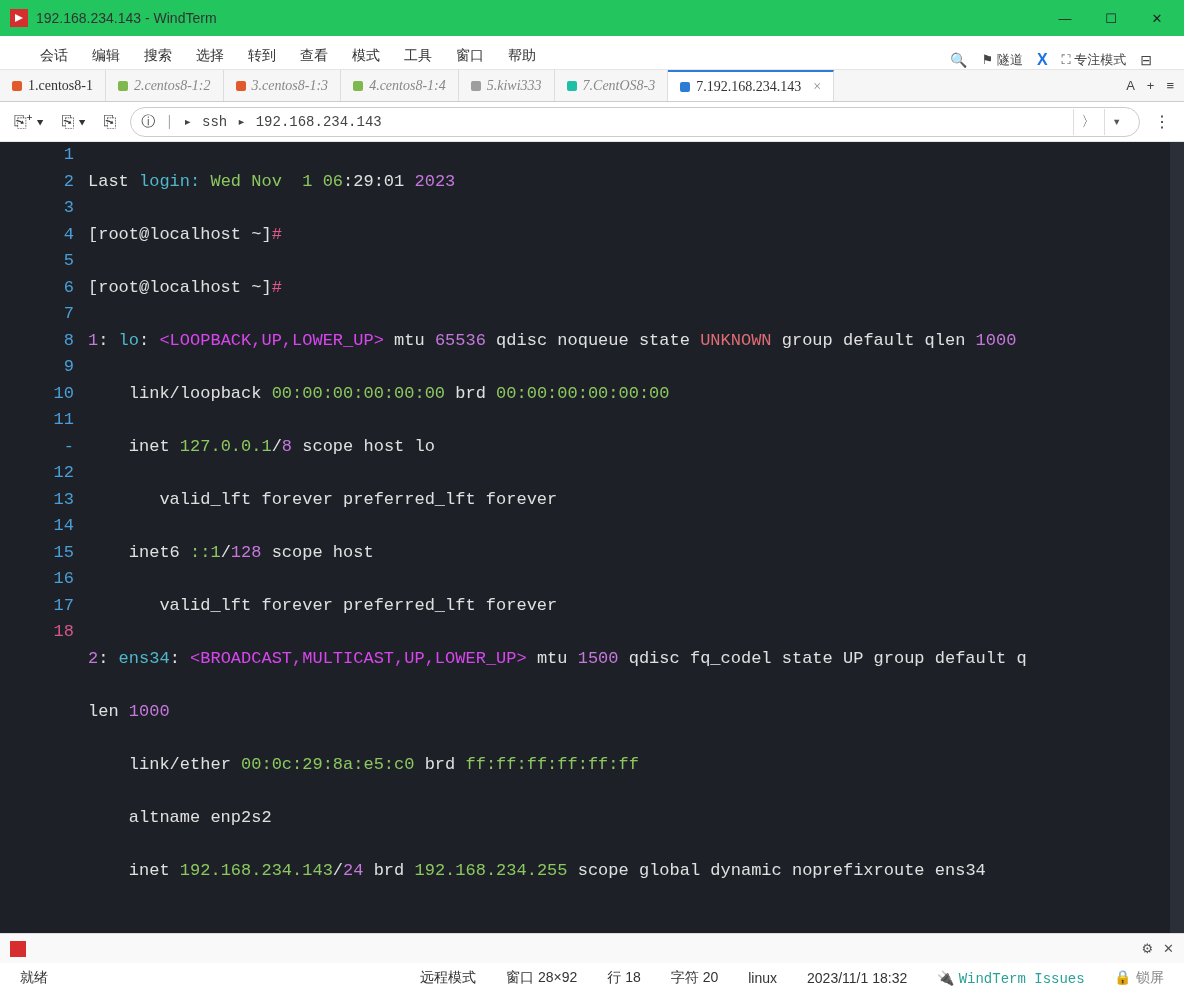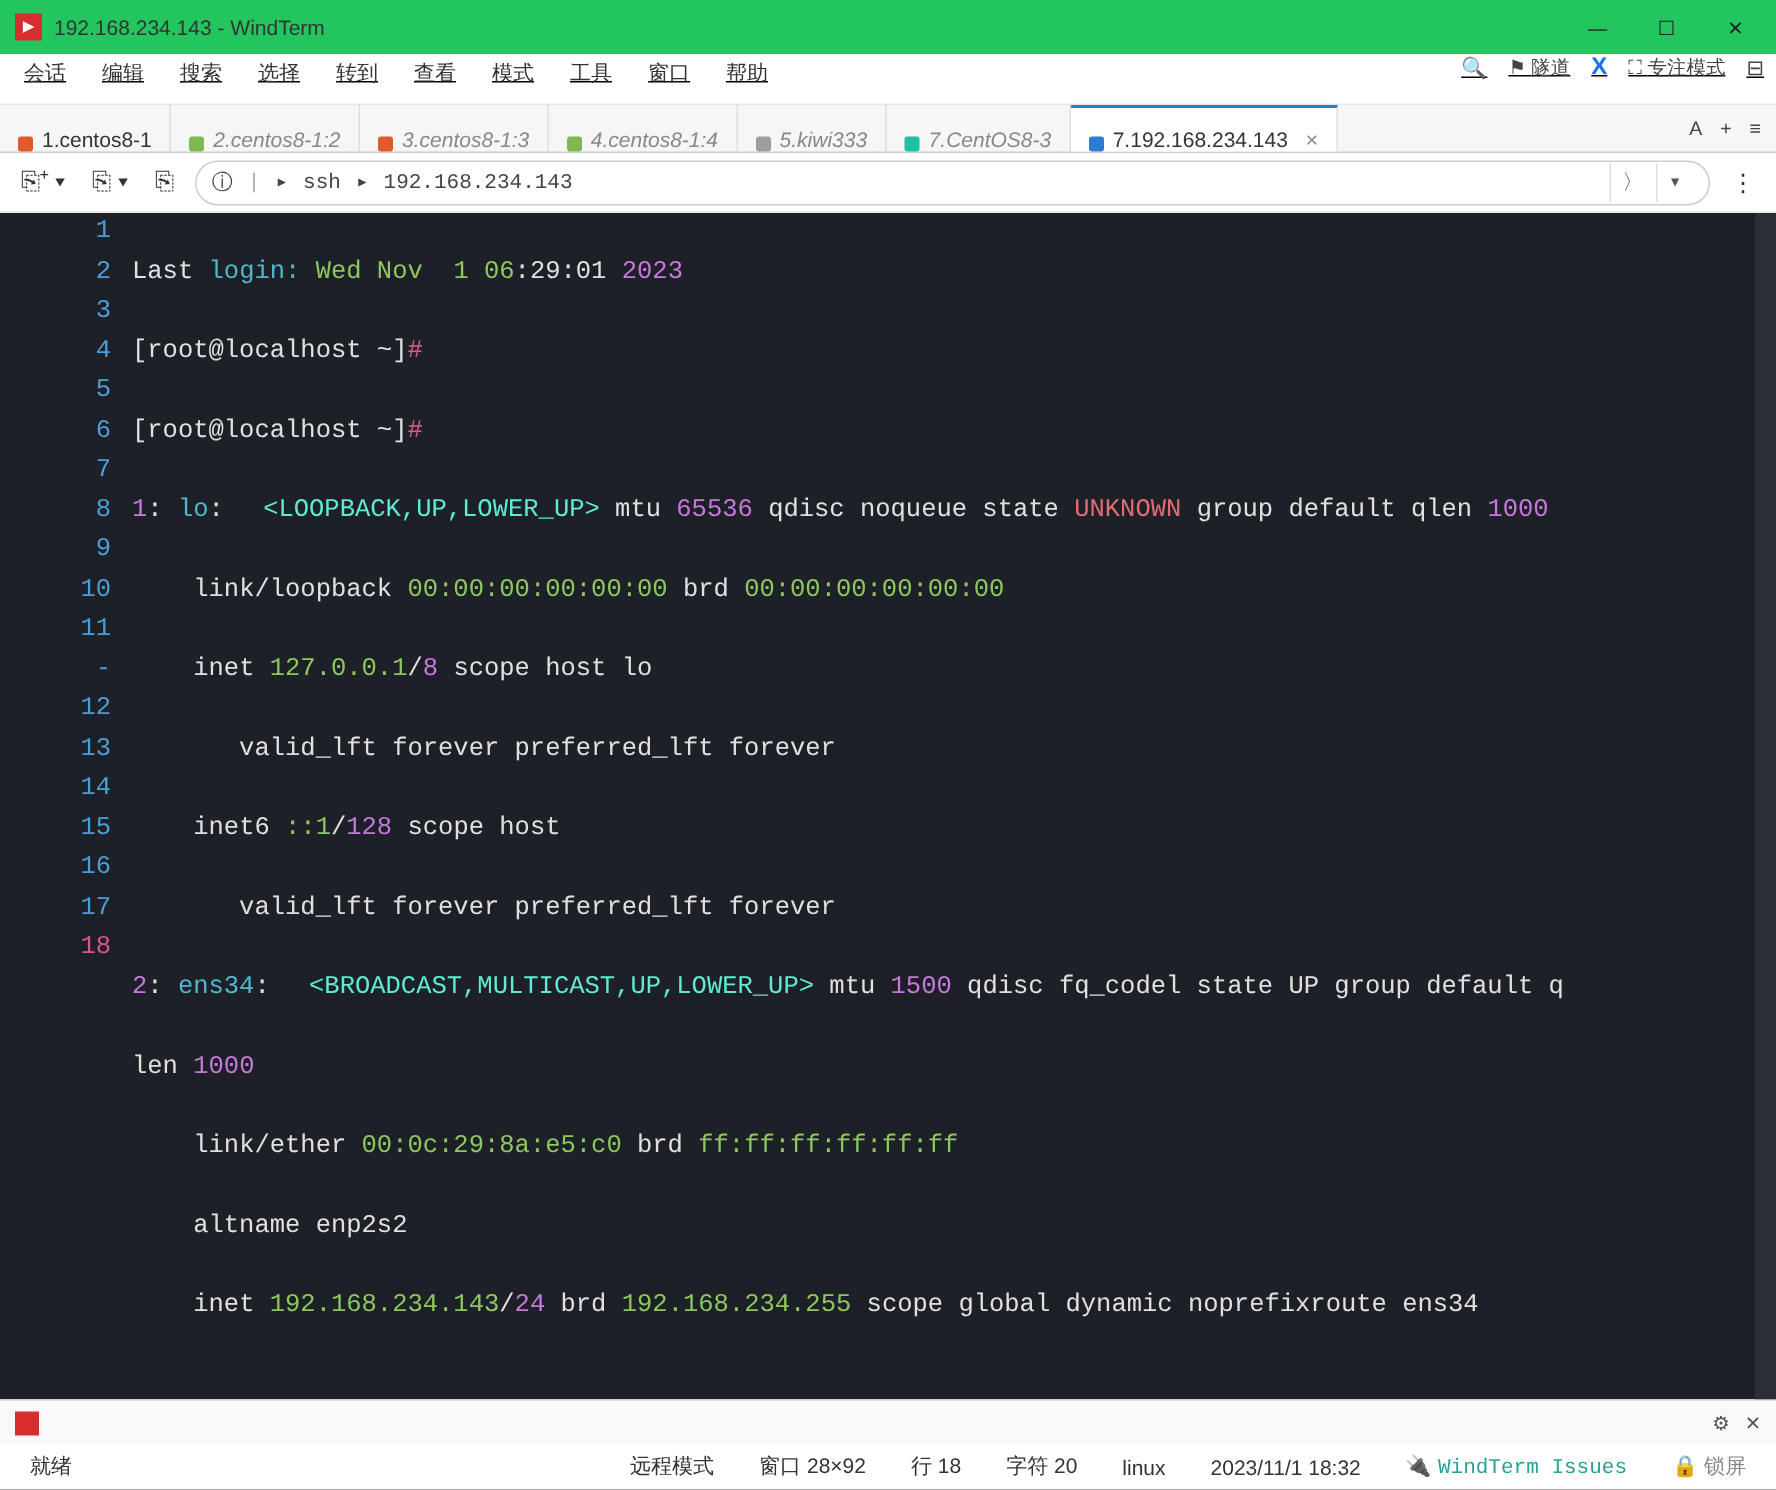--- a/index.html
+++ b/index.html
@@ -3,27 +3,27 @@
 <meta charset="utf-8">
 <style>
 * { box-sizing: border-box; margin: 0; padding: 0; }
 body { font-family: "Segoe UI", "Microsoft YaHei", sans-serif; font-size: 13px; background: #fff; width: 1184px; height: 993px; overflow: hidden; display: flex; flex-direction: column; }
 .titlebar { height: 36px; display: flex; align-items: center; padding: 0 4px 0 10px; background: #22c55e; }
 .titlebar-icon { width: 18px; height: 18px; background: #d62e2e; margin-right: 8px; display: flex; align-items: center; justify-content: center; }
 .titlebar-icon::after { content: ""; width: 8px; height: 8px; background: #fff; clip-path: polygon(0 0, 100% 50%, 0 100%); }
 .titlebar-text { flex: 1; color: #333; font-size: 14px; }
 .win-btns { display: flex; }
 .win-btn { width: 46px; height: 32px; display: flex; align-items: center; justify-content: center; font-size: 13px; color: #222; }
-.menubar { height: 34px; display: flex; align-items: flex-start; padding: 0 8px; gap: 8px; border-bottom: 1px solid #e5e5e5; text-decoration: underline; }
+.menubar { height: 34px; display: flex; align-items: flex-end; padding: 0 32px; gap: 8px; border-bottom: 1px solid #e5e5e5; }
 .menu-item { padding: 4px 8px; color: #333; font-size: 14px; }
 .menubar-right { margin-left: auto; display: flex; align-items: center; gap: 14px; color: #444; }
 .mb-icon { font-size: 14px; }
 .blue-x { color: #1a73e8; font-weight: bold; font-size: 16px; }
 .tabbar { height: 32px; display: flex; border-bottom: 1px solid #ccc; background: #f6f6f6; }
-.tab { display: flex; align-items: flex-end; padding: 0 12px; font-family: Liberation Sans, sans-serif; font-style: italic; font-size: 14px; color: #888; border-right: 1px solid #ddd; gap: 6px; }
+.tab { display: flex; align-items: center; padding: 0 12px; font-family: Liberation Serif, serif; font-style: italic; font-size: 14px; color: #888; border-right: 1px solid #ddd; gap: 6px; }
 .tab.active { background: #fff; color: #333; font-style: normal; border-top: 2px solid #2c7cd6; }
 .tab-dot { width: 10px; height: 10px; border-radius: 2px; }
 .tab-close { margin-left: 6px; color: #888; font-size: 14px; }
 .tabbar-right { margin-left: auto; display: flex; align-items: center; padding: 0 10px; gap: 12px; color: #444; }
 .navbar { height: 40px; display: flex; align-items: center; padding: 0 10px; gap: 10px; border-bottom: 1px solid #e5e5e5; }
 .nav-icon { font-size: 16px; color: #333; padding: 2px 4px; }
 .addrbar { flex: 1; height: 30px; border: 1px solid #ccc; border-radius: 16px; display: flex; align-items: center; padding: 0 10px; gap: 10px; font-family: "Courier New", monospace; font-size: 14px; color: #444; }
 .addr-sep { color: #aaa; }
 .addr-chev { margin-left: auto; display: flex; gap: 0; }
 .addr-btn { border-left: 1px solid #ddd; padding: 4px 8px; color: #555; }
@@ -31,21 +31,21 @@
 .gutter { width: 88px; text-align: right; padding-right: 14px; color: #4a9fd8; user-select: none; }
 .gutter .cur { color: #d8568f; }
 .term-body { flex: 1; color: #c5c8c6; white-space: pre; position: relative; }
 .line { height: 26.5px; }
 .c-wh { color: #e0e0e0; }
 .c-gr { color: #8cc85f; }
 .c-cy { color: #4fb8cc; }
 .c-mg { color: #c678dd; }
 .c-pk { color: #e05b8a; }
 .c-rd { color: #e06c75; }
-.c-pp { color: #5eead4; margin-left: 16px; }
+.c-pp { color: #d946ef; }
 .scroll-v { position: absolute; right: 0; top: 0; bottom: 0; width: 14px; background: #2a2f38; }
 .footerbar { height: 30px; display: flex; align-items: center; padding: 0 10px; border-top: 1px solid #ddd; background: #f9f9f9; }
 .footer-icon { width: 16px; height: 16px; background: #d62e2e; }
 .footer-right { margin-left: auto; display: flex; gap: 10px; color: #555; }
 .statusbar { height: 30px; display: flex; align-items: center; padding: 0 20px; gap: 30px; font-size: 14px; color: #333; background: #fff; }
 .status-spacer { flex: 1; }
 .wt-issues { color: #2aa198; font-family: Liberation Mono, monospace; }
 .wt-plug { color: #2aa198; margin-right: 4px; }
 .lock-label { color: #888; }
 </style>

